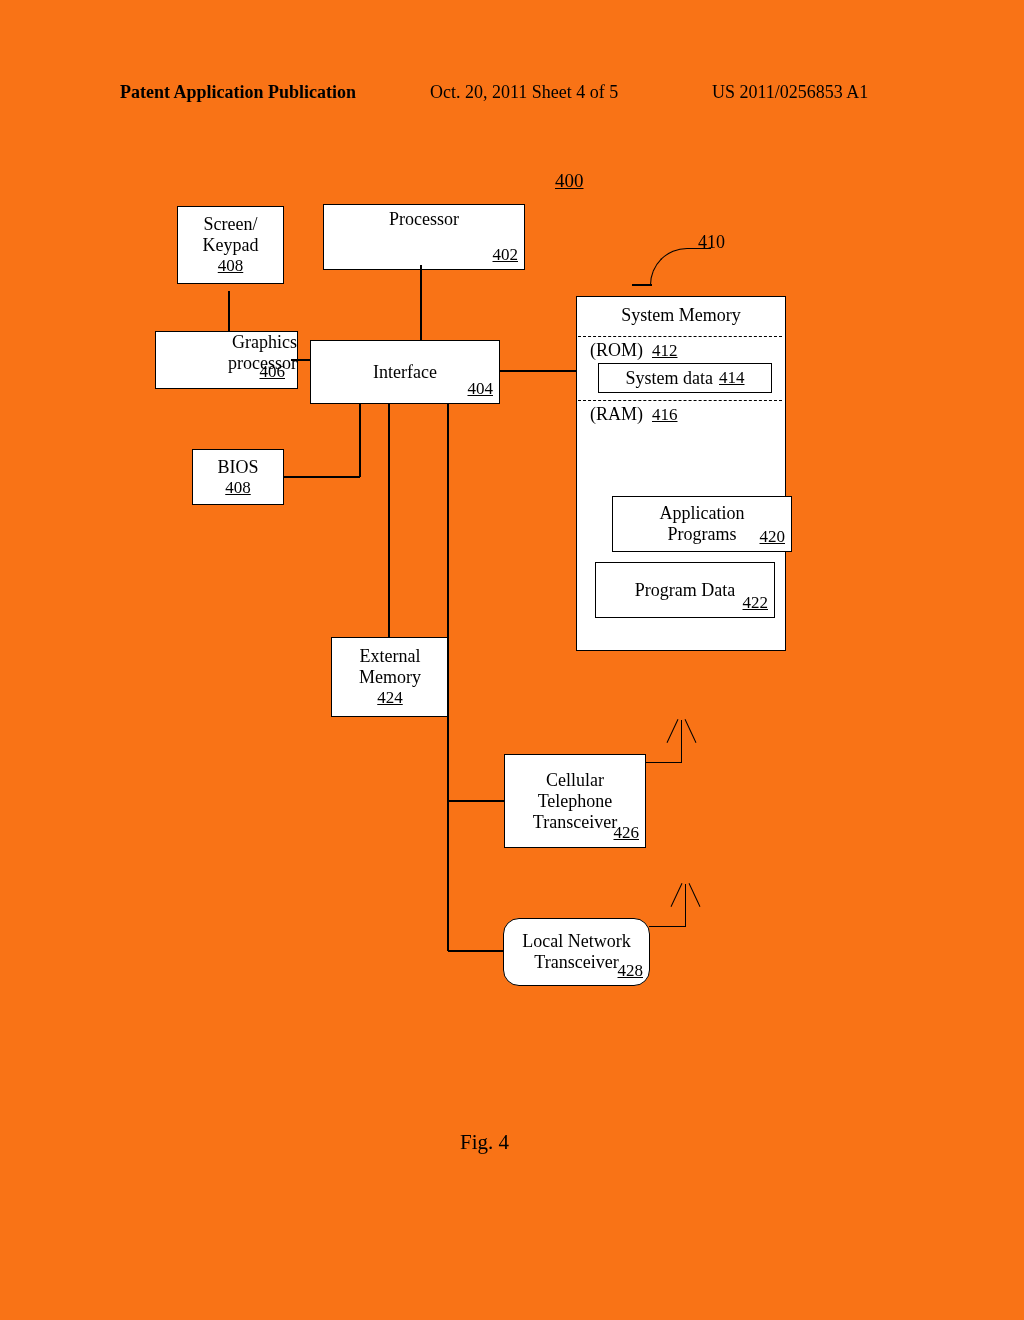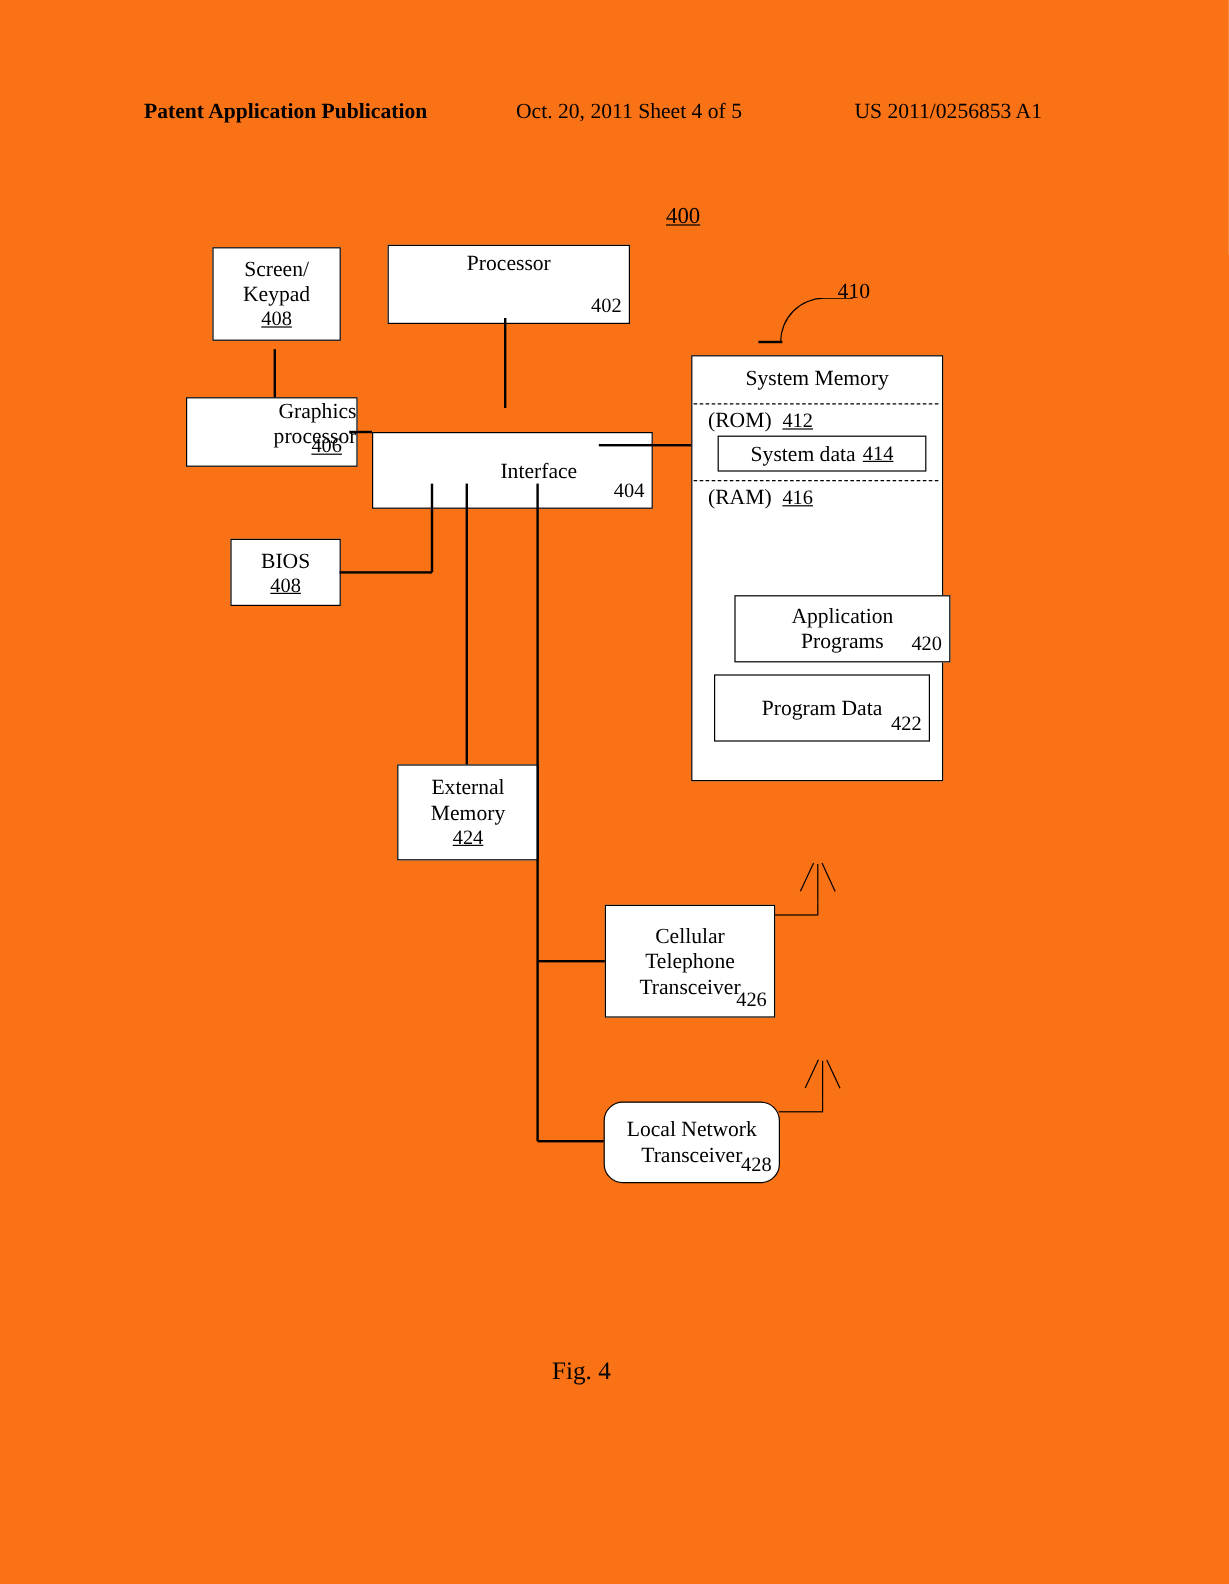--- a/index.html
+++ b/index.html
@@ -104,20 +104,21 @@
     background: #000;
     left: 24px;
     top: -2px;
     transform: rotate(-25deg);
   }
 
   .refnum-br {
     position: absolute;
     right: 6px;
     bottom: 4px;
+    text-decoration: underline;
     font-size: 17px;
   }
   .refnum-inline {
     text-decoration: underline;
     font-size: 17px;
   }
   .callout {
     position: absolute;
     font-size: 18px;
   }
@@ -158,21 +159,21 @@
     <div class="title">Processor</div>
     <div class="refnum-br">402</div>
   </div>
 
   <div class="box" style="left:155px; top:331px; width:135px; height:56px; align-items:flex-start; padding-left:6px; flex-direction:row; flex-wrap:wrap; justify-content:flex-start; text-align:left;">
     <div style="width:100%; text-align:right;" class="title">Graphics
 processor</div>
     <div class="ref" style="position:absolute; right:12px; bottom:6px;">406</div>
   </div>
 
-  <div class="box" style="left:310px; top:360px; width:188px; height:62px;padding-left:44px;">
+  <div class="box" style="left:310px; top:340px; width:188px; height:62px;">
     <div class="title">Interface</div>
     <div class="refnum-br">404</div>
   </div>
 
   <div class="box" style="left:192px; top:449px; width:90px; height:54px;">
     <div class="title">BIOS</div>
     <div class="ref">408</div>
   </div>
 
   <div class="box" style="left:331px; top:637px; width:116px; height:78px;">

